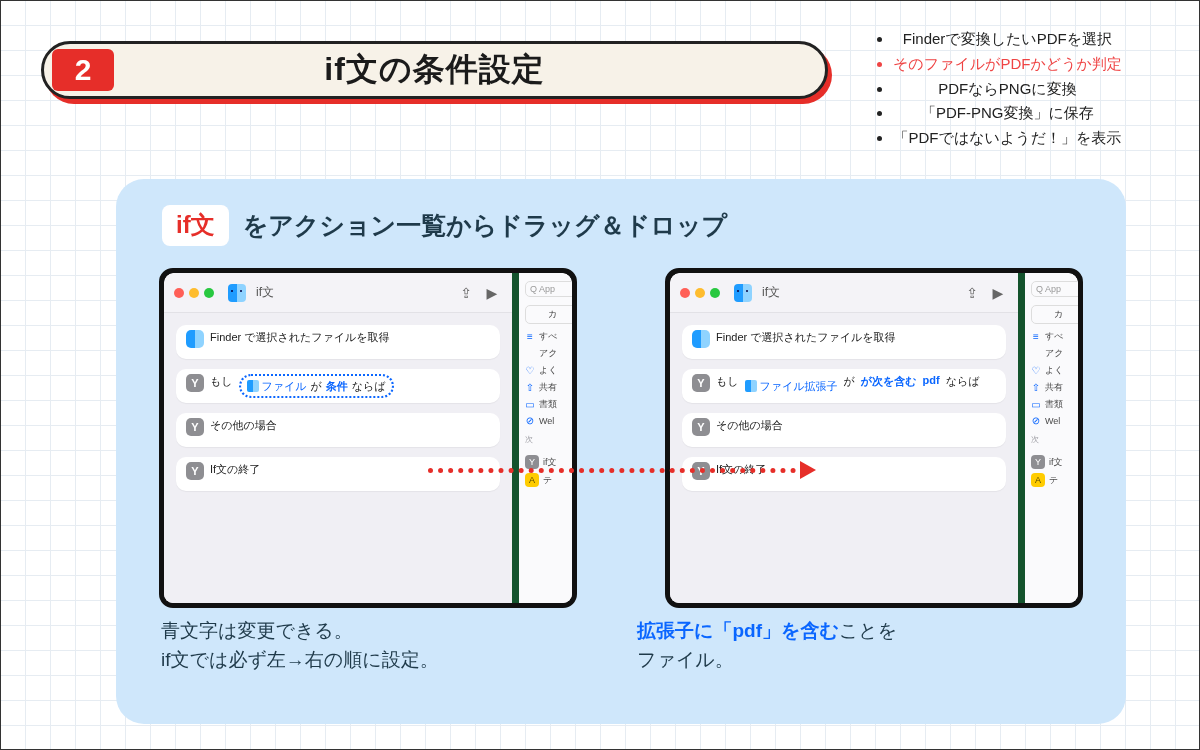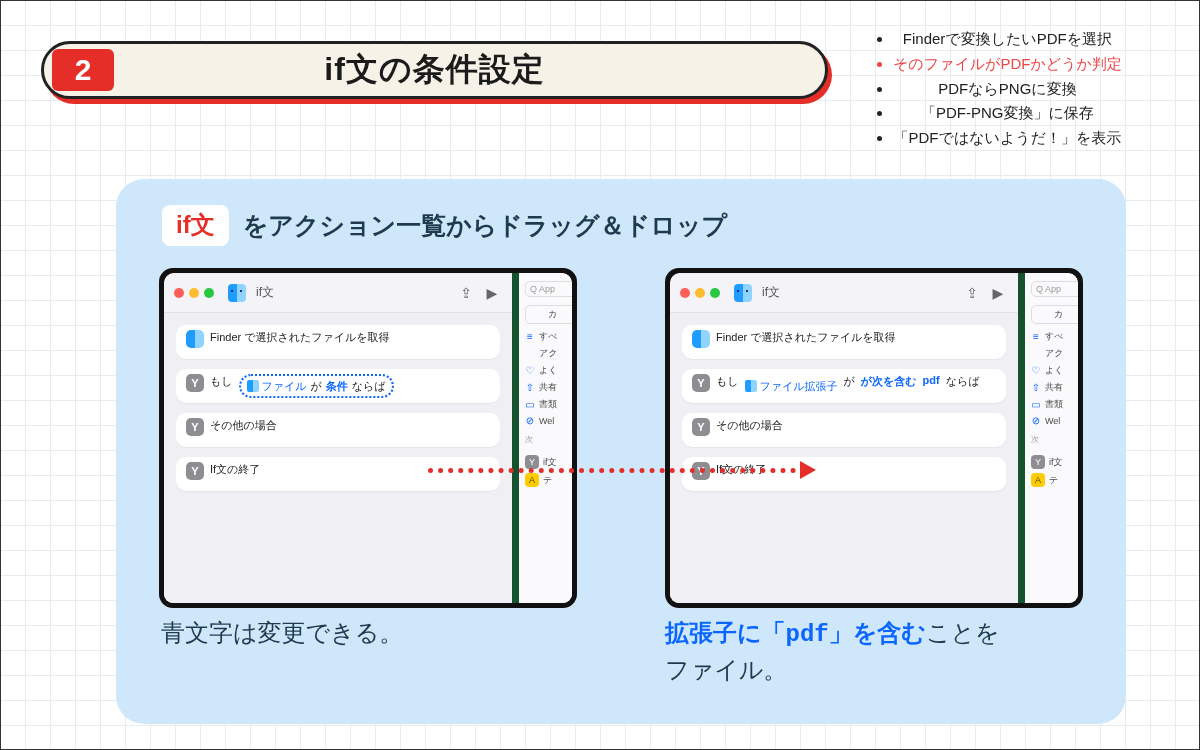--- a/index.html
+++ b/index.html
@@ -221,26 +221,25 @@
   .dashed-hi {
     border: 2px dotted #0a66ff;
     border-radius: 14px;
     padding: 1px 6px;
     display:inline-flex; align-items:center; gap:4px;
   }
 
   
   .caption {
     position: absolute;
-    font-size: 24px; line-height: 1.55;
+    font-size: 19px; line-height: 1.55;
     color: #1f3a4a;
-    font-family: Liberation Mono, monospace;
   }
   .caption.c1 { top: 615px; left: 160px; }
-  .caption.c2 { top: 615px; left: 664px; }
+  .caption.c2 { top: 615px; left: 636px; }
   .caption .emph { color:#0a66ff; font-weight:800; }
 
   
   .arrow-wrap{
     position:absolute;
     top: 202px; left: 0;
     width: 100%; height: 1px;
     pointer-events:none;
   }
   .arrow-dots{
@@ -460,17 +459,18 @@
     <div class="arrow-wrap">
       <div class="arrow-dots"></div>
       <div class="arrow-head"></div>
     </div>
 
   </div>
 </div>
 
 <div class="caption c1">
   <span>青文字は変更できる。</span><br>
+  <span>if文では必ず左→右の順に設定。</span>
 </div>
 <div class="caption c2">
   <span class="emph">拡張子に「pdf」を含む</span><span>ことを</span><br>
   <span>ファイル。</span>
 </div>
 
 </body></html>

